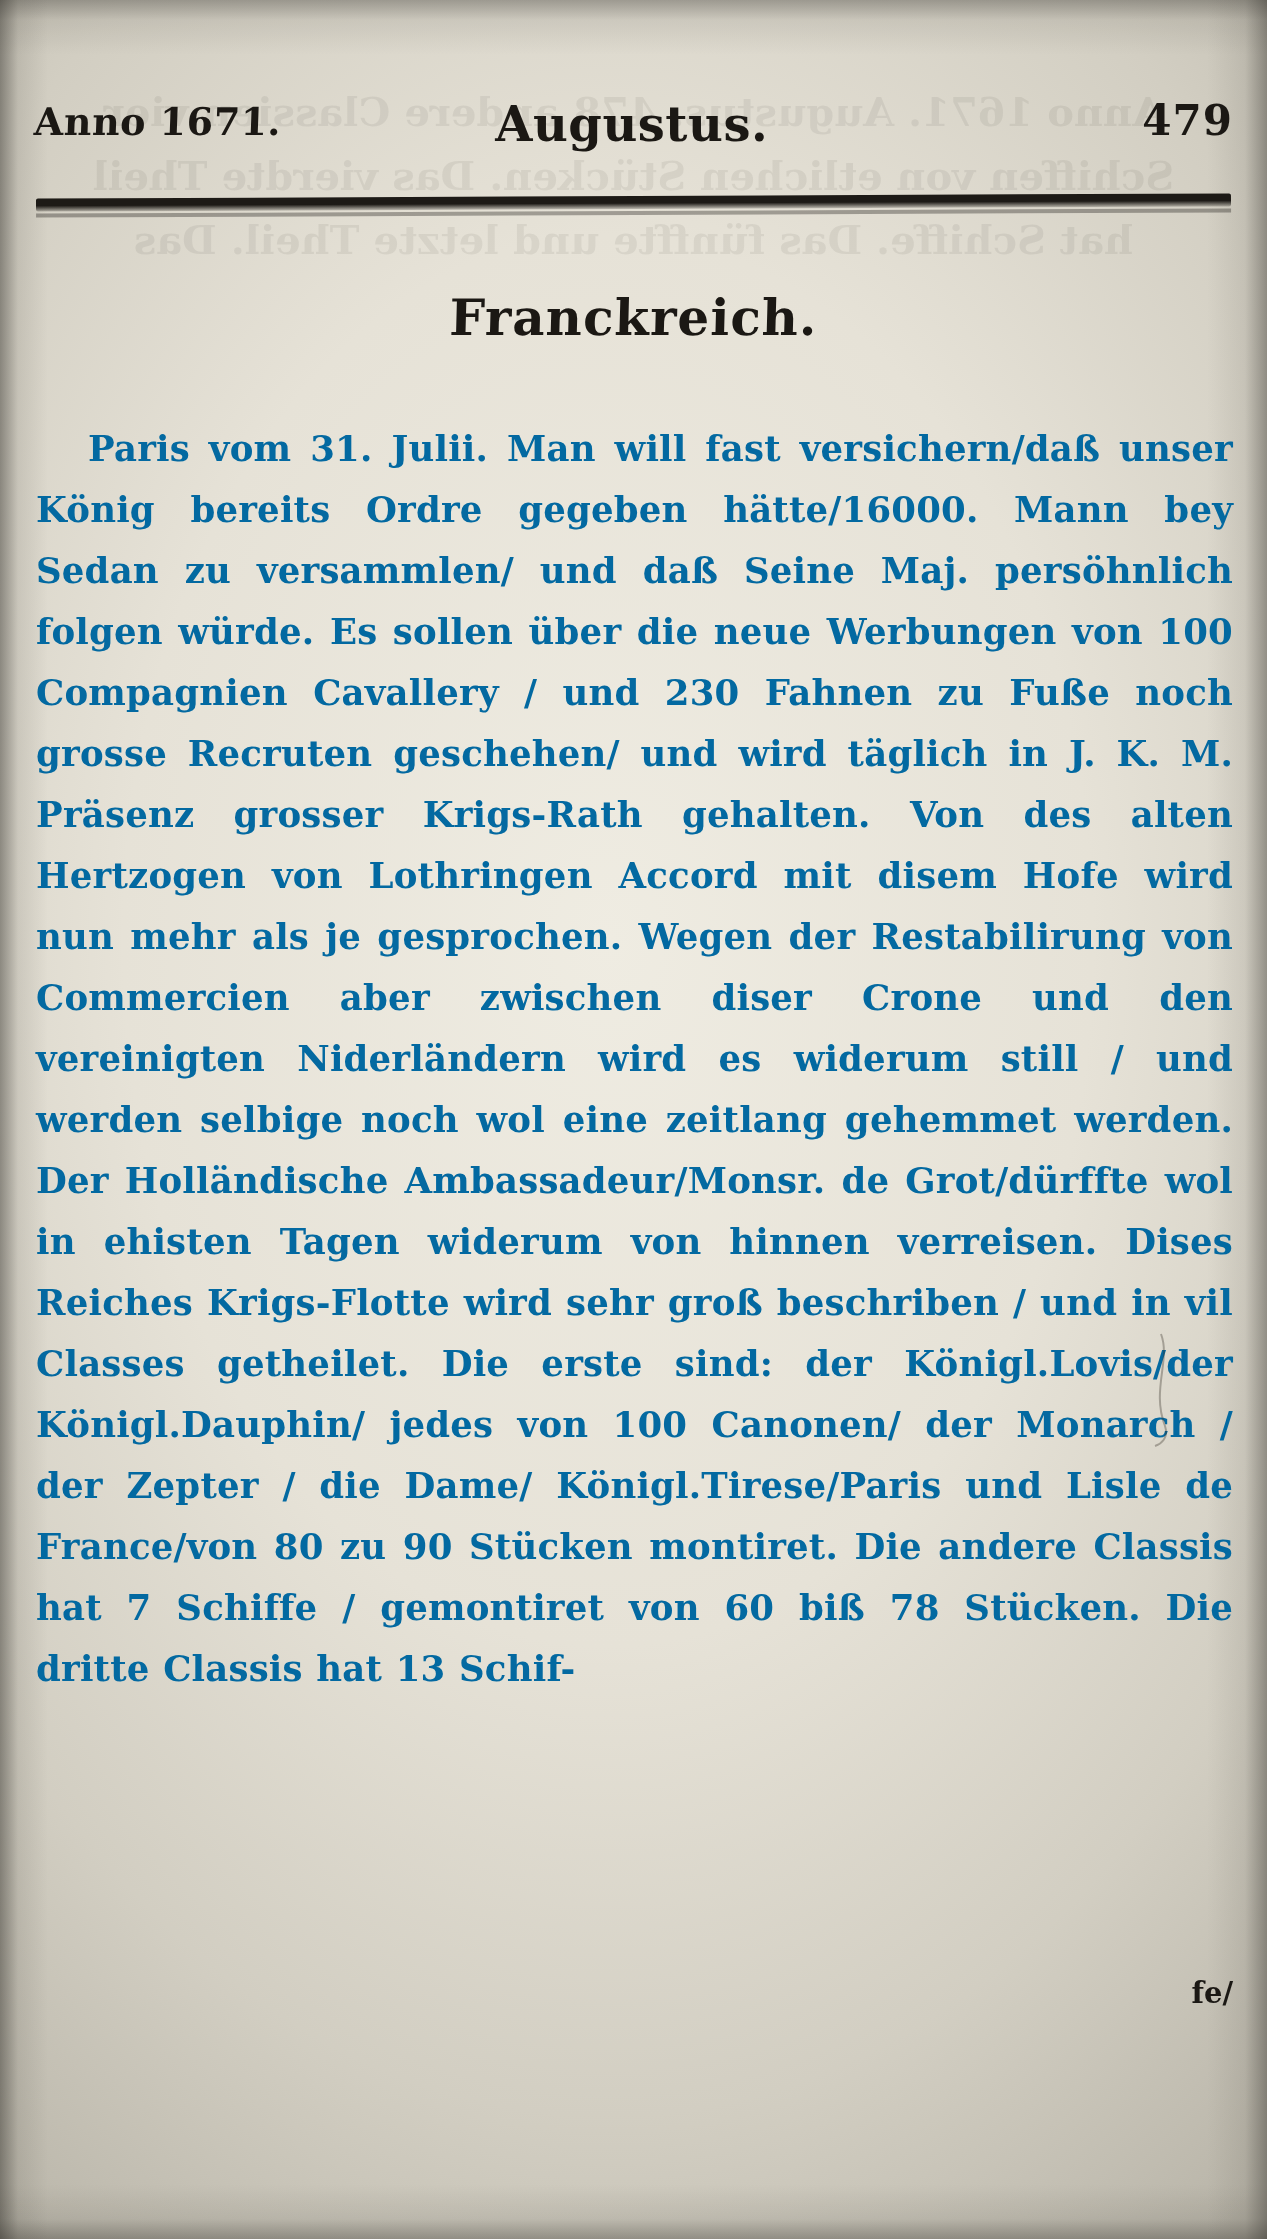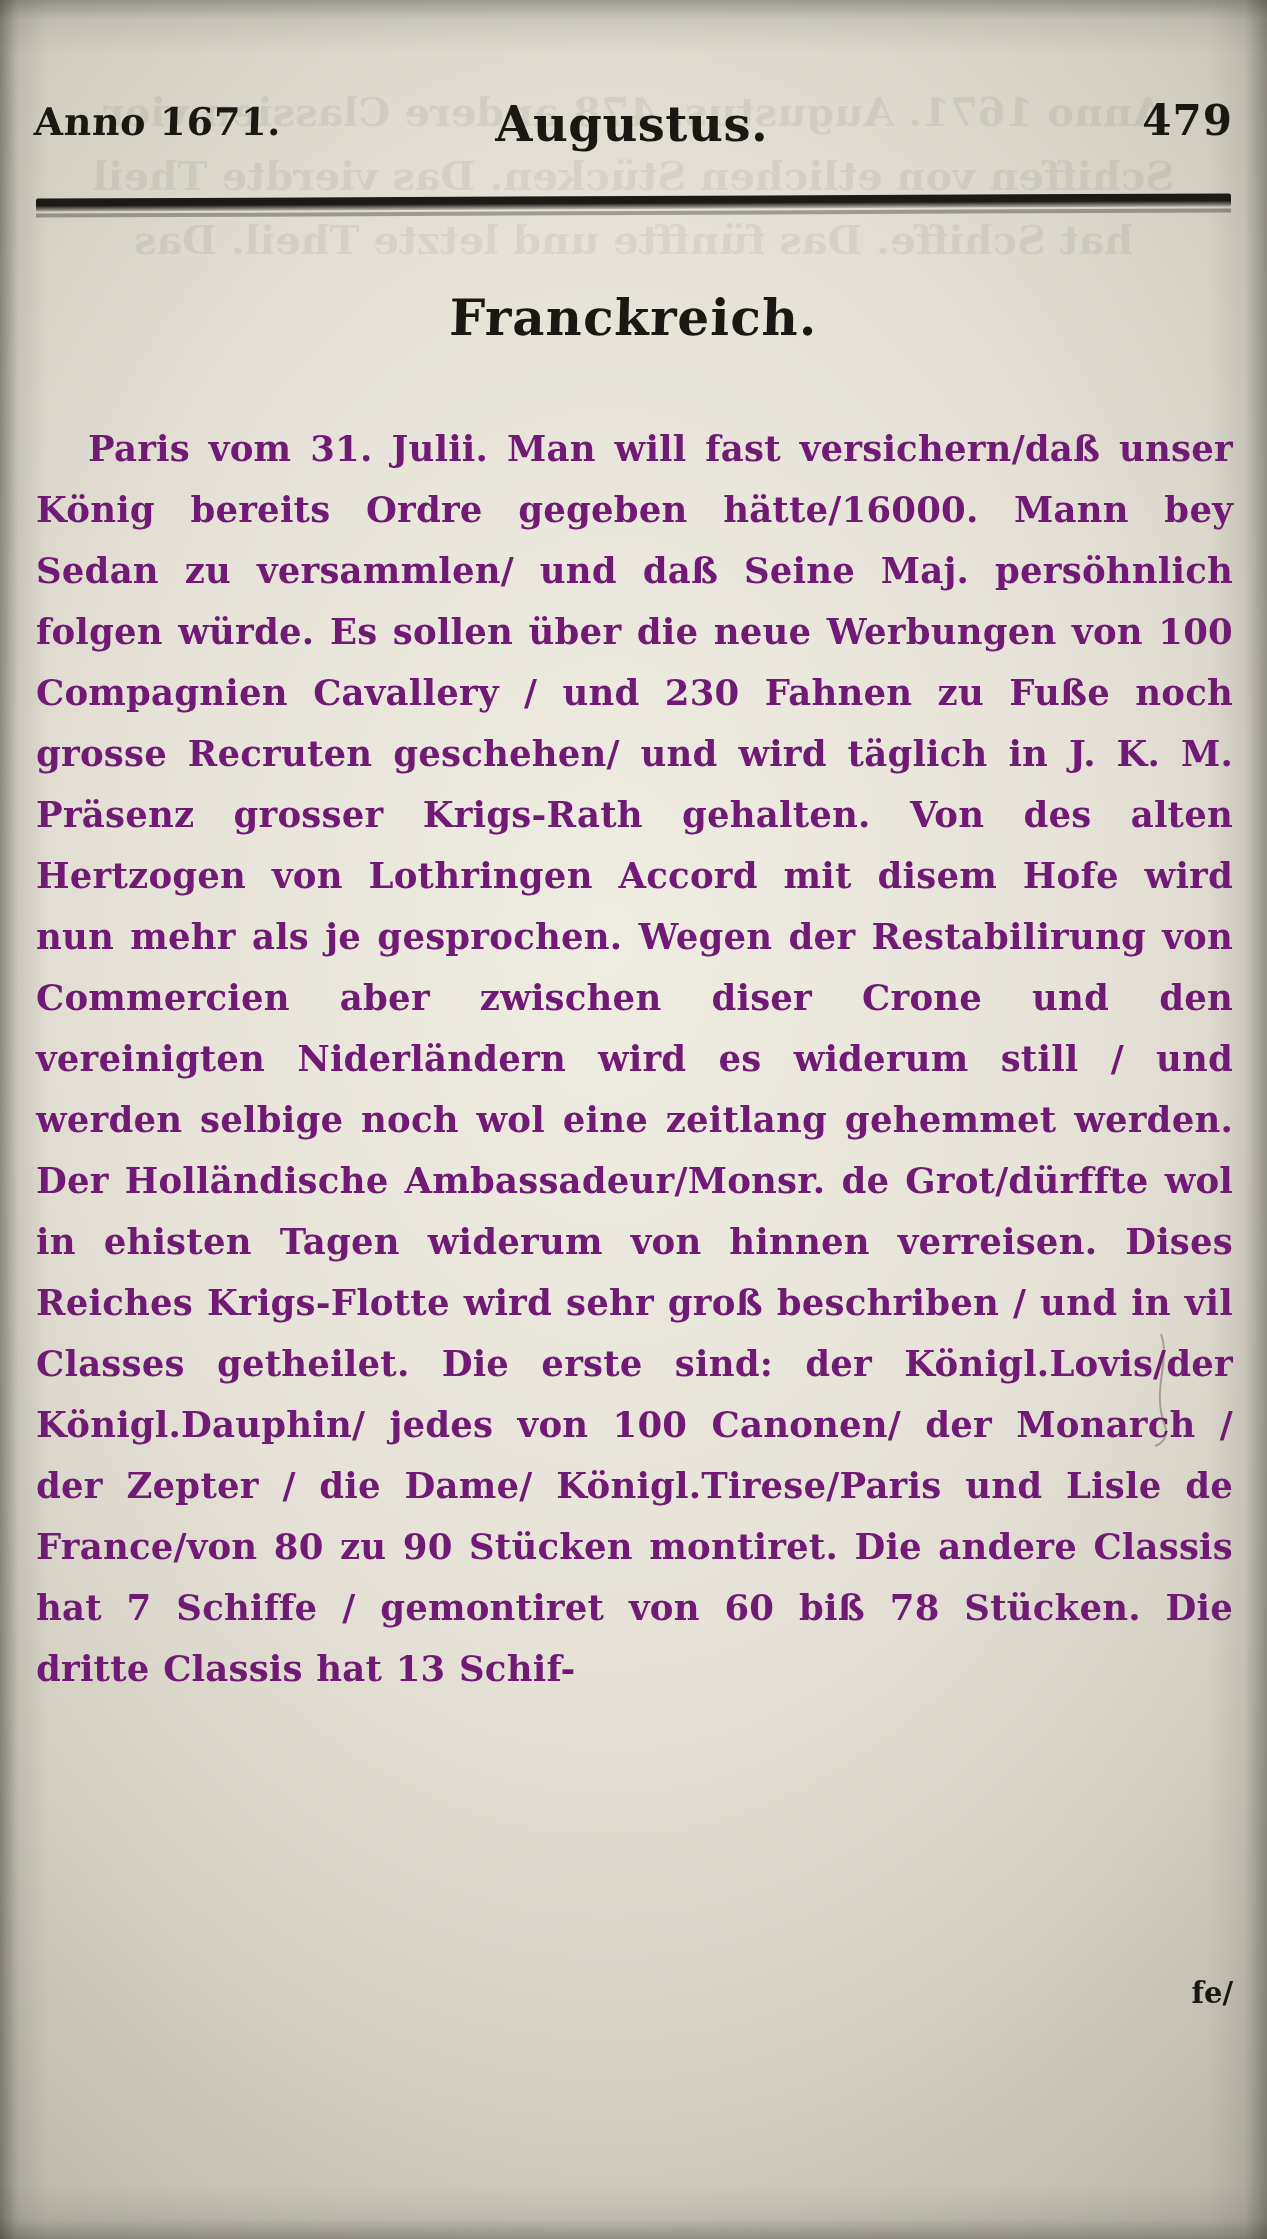--- a/index.html
+++ b/index.html
@@ -118,21 +118,21 @@
     right: 34px;
     top: 418px;
     font-family: "DejaVu Serif", serif;
     font-weight: bold;
     font-size: 35.5px;
     line-height: 61px;
     text-align: justify;
     text-justify: inter-word;
     letter-spacing: 0.2px;
     word-spacing: 1px;
-    color: #701a75;
+    color: #0369a1;
   }
   .body-text .indent { display: inline-block; width: 52px; }
   .tail {
     position: absolute;
     right: 34px;
     top: 1976px;
     font-family: "DejaVu Serif", serif;
     font-weight: bold;
     font-size: 29px;
   }

